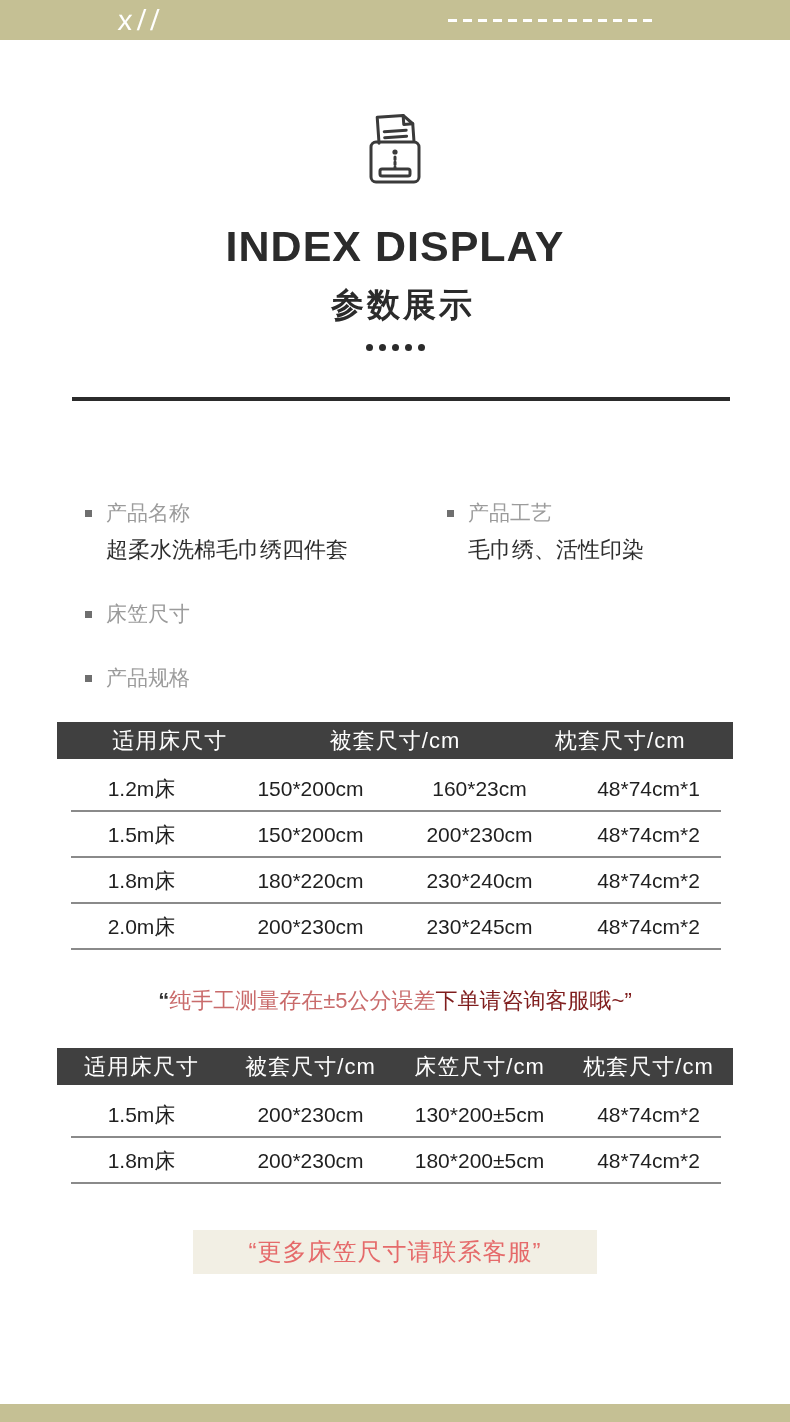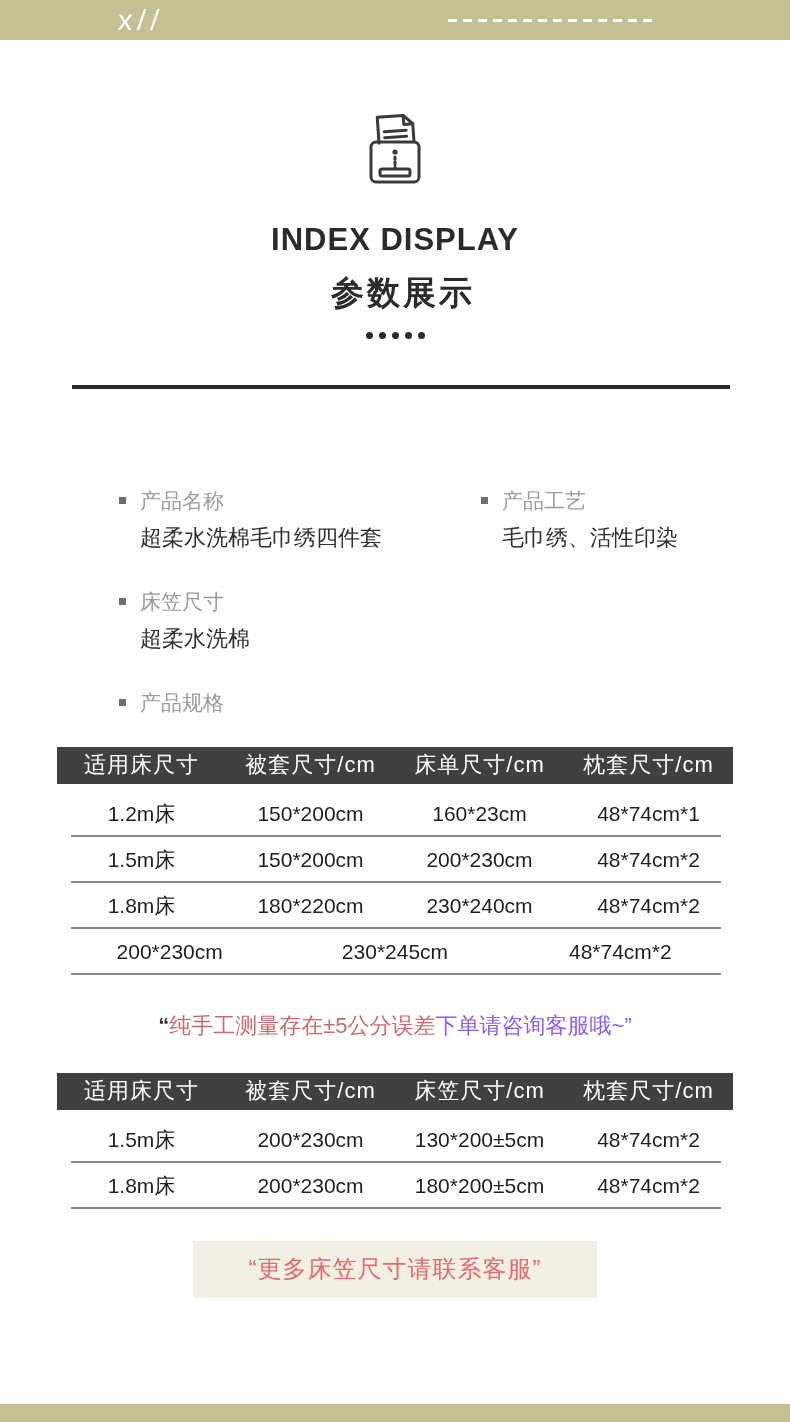--- a/index.html
+++ b/index.html
@@ -8,29 +8,29 @@
   .page { position:relative; width:790px; height:1422px; margin:0 auto; background:#ffffff; overflow:hidden; }
 
   
   .topbar { position:relative; width:790px; height:40px; background:#c5c094; display:flex; align-items:center; }
   .brand-mark { margin-left:118px; color:#ffffff; font-size:29px; font-weight:300; letter-spacing:5px; font-style:normal; line-height:1; transform:skewX(-4deg); }
   .dash-line { margin-left:auto; margin-right:132px; width:210px; height:3px;
     background:repeating-linear-gradient(90deg,#ffffff 0 9px,transparent 9px 15px); }
 
   
   .icon-wrap { margin-top:66px; display:flex; justify-content:center; }
-  .title-en { margin-top:32px; text-align:center; font-size:31px; font-weight:700; letter-spacing:1px; color:#2b2b2b; line-height:1.05; }
+  .title-en { margin-top:32px; text-align:center; font-size:43px; font-weight:700; letter-spacing:1px; color:#2b2b2b; line-height:1.05; }
   .title-zh { margin-top:14px; text-align:center; font-size:33px; font-weight:700; letter-spacing:3px; color:#2b2b2b;padding-left:16px; }
   .dots { margin-top:16px; display:flex; justify-content:center; gap:6px; }
   .dots i { width:7px; height:7px; border-radius:50%; background:#2b2b2b; }
   .divider { margin:46px 0 0 72px; width:658px; height:4px; background:#2b2b2b; }
 
   
   .info { margin-top:98px; }
-  .info-row { display:flex;padding-left:34px; }
+  .info-row { display:flex; }
   .info-item { display:block; }
   .info-item.left { margin-left:85px; width:362px; }
   .info-item.right { width:300px; }
   .info-label { display:flex; align-items:center; gap:14px; color:#9b9b9b; font-size:21px; line-height:28px; }
   .sq-bullet { width:7px; height:7px; background:#6f6f6f; flex:0 0 auto; }
   .info-value { margin:8px 0 0 21px; color:#2e2e2e; font-size:22px; line-height:29px; }
   .info-row + .info-row { margin-top:36px; }
 
   
   .spec-table { margin:30px 57px 0 57px; }
@@ -39,24 +39,24 @@
   .t-head .th { flex:1 1 25%; text-align:center; color:#ffffff; font-size:22px; letter-spacing:1px; }
   .t-body { padding-top:7px; }
   .t-row { position:relative; display:flex; height:46px; align-items:center; }
   .t-row .td { flex:1 1 25%; text-align:center; color:#1f1f1f; font-size:21px; }
   .t-row::after { content:""; position:absolute; left:14px; right:12px; bottom:0; height:2px; background:#8a8a8a; }
 
   
   .note { margin-top:38px; text-align:center; font-size:22px; line-height:25px; }
   .note .q-dark { color:#333333; font-weight:700; }
   .note .red { color:#c96b6b; }
-  .note .rest { color:#8b5cf6; margin-left:0; }
-
-  
-  .footer-box { margin:32px auto 0 auto; width:404px; height:57px; background:#f2efe4; display:flex; align-items:center; justify-content:center; }
+  .note .rest { color:#7f1d1d; margin-left:0; }
+
+  
+  .footer-box { margin:46px auto 0 auto; width:404px; height:44px; background:#f2efe4; display:flex; align-items:center; justify-content:center; }
   .footer-box span { color:#e56a6a; font-size:24px; letter-spacing:1px; }
 
   
   .bottombar { position:absolute; left:0; bottom:0; width:790px; height:18px; background:#c5c094; }
 
   svg .ln { stroke:#3a3a3a; stroke-width:3; fill:none; stroke-linejoin:round; stroke-linecap:round; }
 </style>
 </head>
 <body>
 
@@ -112,38 +112,36 @@
         </div>
         <div class="info-value">毛巾绣、活性印染</div>
       </div>
     </div>
     <div class="info-row">
       <div class="info-item left">
         <div class="info-label">
           <span class="sq-bullet"></span>
           <span>床笠尺寸</span>
         </div>
-        <div class="info-value">超柔水洗棉</div>
       </div>
     </div>
     <div class="info-row">
       <div class="info-item left">
         <div class="info-label">
           <span class="sq-bullet"></span>
           <span>产品规格</span>
         </div>
       </div>
     </div>
   </div>
 
   <div class="spec-table">
     <div class="t-head">
       <div class="th">适用床尺寸</div>
       <div class="th">被套尺寸/cm</div>
-      <div class="th">床单尺寸/cm</div>
       <div class="th">枕套尺寸/cm</div>
     </div>
     <div class="t-body">
       <div class="t-row">
         <div class="td">1.2m床</div>
         <div class="td">150*200cm</div>
         <div class="td">160*23cm</div>
         <div class="td">48*74cm*1</div>
       </div>
       <div class="t-row">
@@ -152,20 +150,21 @@
         <div class="td">200*230cm</div>
         <div class="td">48*74cm*2</div>
       </div>
       <div class="t-row">
         <div class="td">1.8m床</div>
         <div class="td">180*220cm</div>
         <div class="td">230*240cm</div>
         <div class="td">48*74cm*2</div>
       </div>
       <div class="t-row">
+        <div class="td">2.0m床</div>
         <div class="td">200*230cm</div>
         <div class="td">230*245cm</div>
         <div class="td">48*74cm*2</div>
       </div>
     </div>
   </div>
 
   <div class="note">
     <span class="q-dark">“</span><span class="red">纯手工测量存在±5公分误差</span><span class="rest">下单请咨询客服哦~”</span>
   </div>

